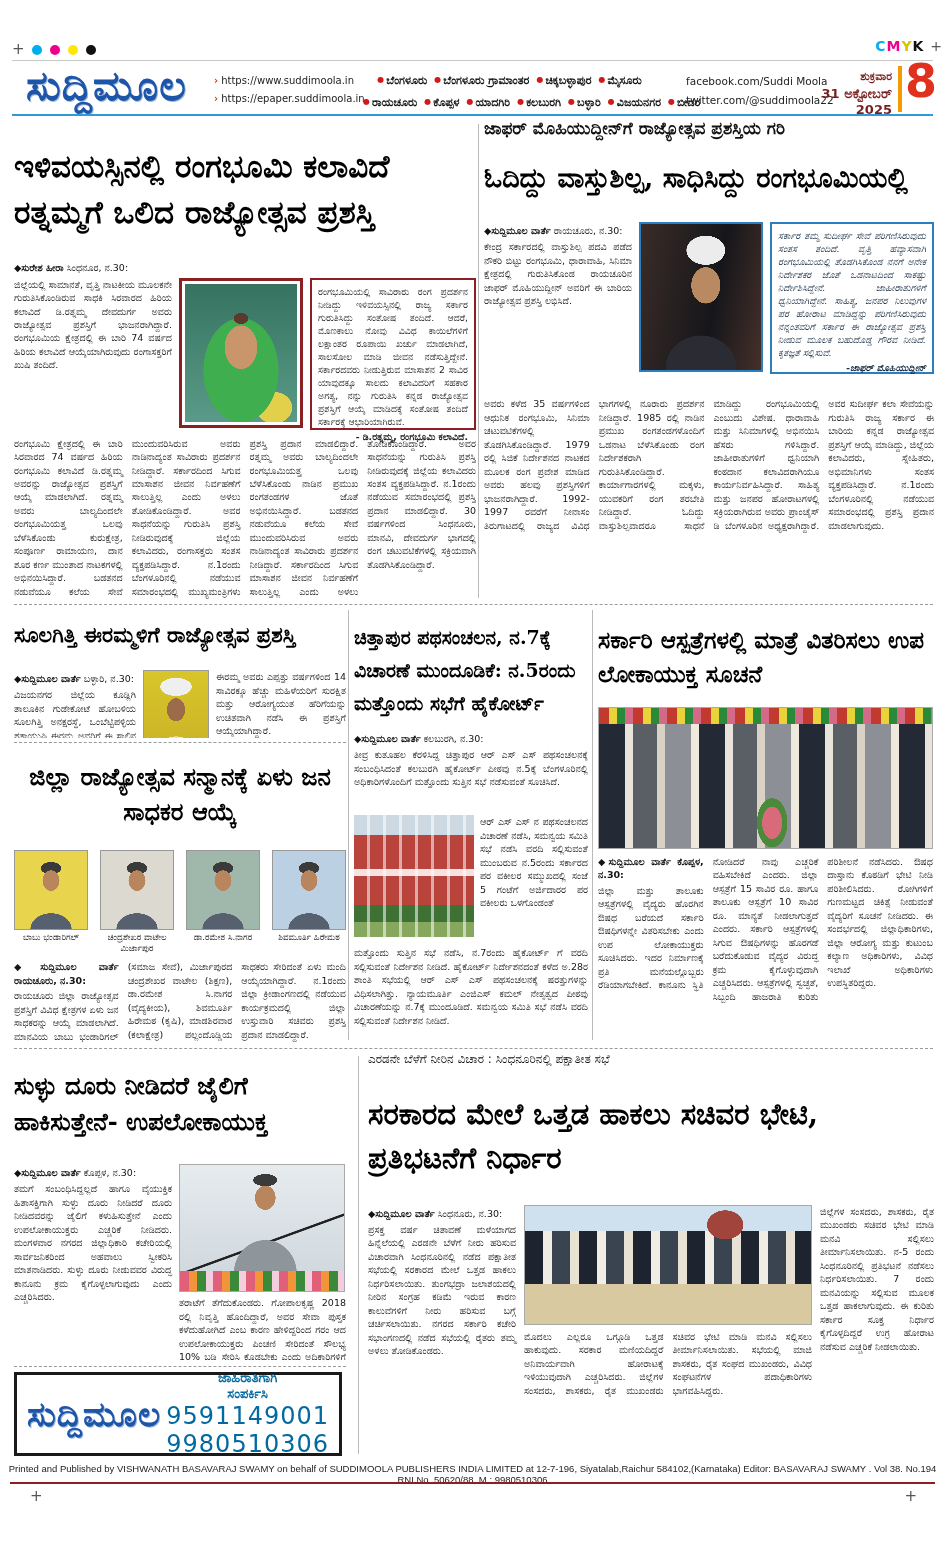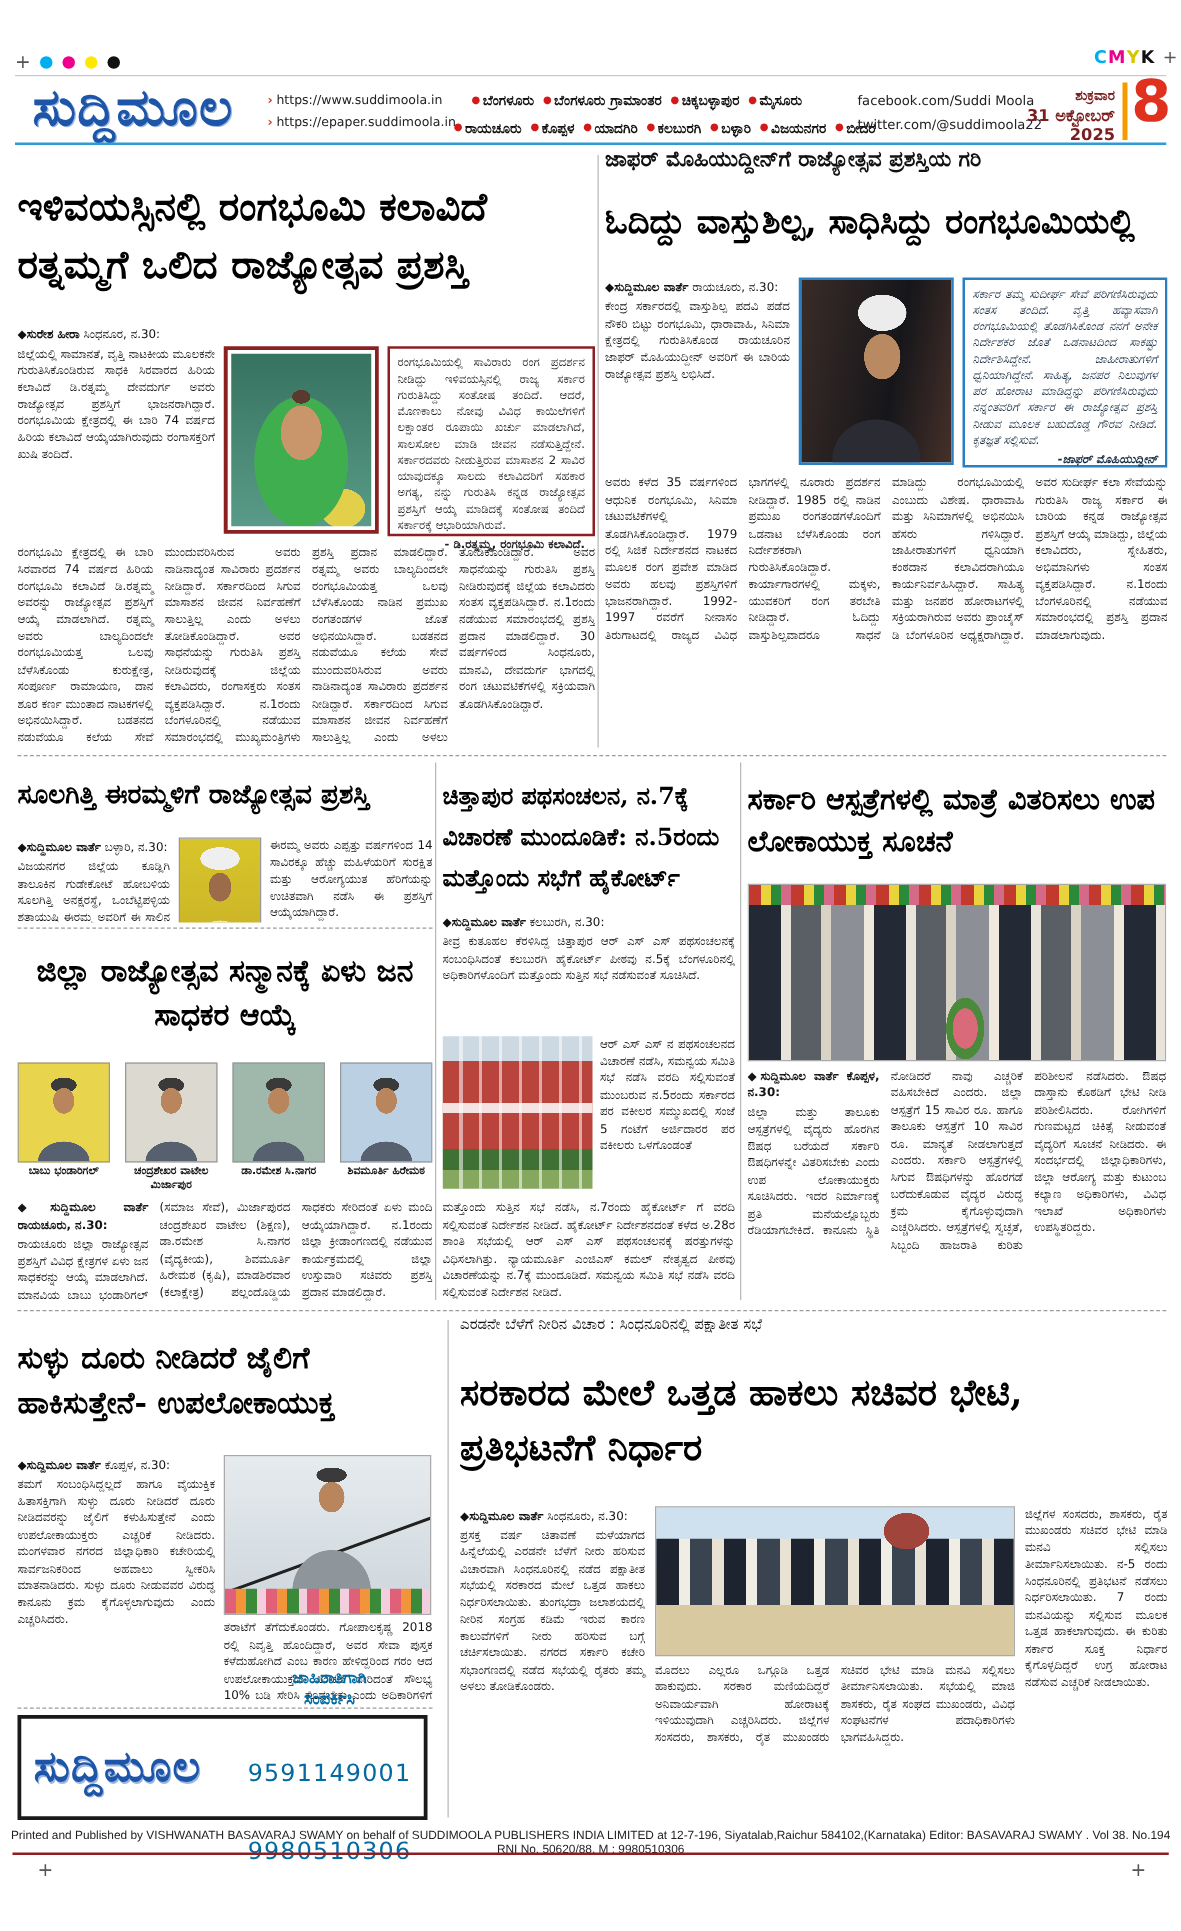--- a/index.html
+++ b/index.html
@@ -64,21 +64,21 @@
   .a2row{display:flex;gap:7px;margin-top:5px;height:152px;}
   .a2c1{width:148px;flex:none;}
   .photo-jaffer{width:120px;height:146px;border:2px solid #2a7fc1;
     background:
       radial-gradient(ellipse 32px 24px at 54% 18%,#ececec 0 60%,transparent 61%),
       radial-gradient(ellipse 24px 30px at 54% 42%,#b98a62 0 60%,transparent 61%),
       radial-gradient(ellipse 58px 52px at 50% 98%,#2b2b33 0 60%,transparent 61%),
       linear-gradient(100deg,#3a2c28,#16161a 60%,#45302a);}
   .qbox-b{flex:1;border:2px solid #2a7fc1;padding:5px 6px;font-size:9.3px;line-height:1.4;
           font-style:italic;color:#152a40;text-align:justify;}
-  .a2body{margin-top:6px;height:238px;overflow:hidden;}
+  .a2body{margin-top:23px;height:238px;overflow:hidden;}
   
   .a3{left:14px;top:608px;width:332px;height:130px;}
   .a3 .hl{font-size:21px;height:34px;overflow:hidden;}
   .a3row{display:flex;gap:7px;margin-top:4px;height:90px;}
   .a3l{width:122px;flex:none;}
   .photo-eeramma{width:64px;height:88px;border:1px solid #999;
     background:
       radial-gradient(ellipse 15px 19px at 50% 44%,#9c6b4a 0 60%,transparent 61%),
       radial-gradient(ellipse 26px 15px at 50% 18%,#efefef 0 60%,transparent 61%),
       radial-gradient(ellipse 34px 30px at 50% 95%,#e8e4da 0 60%,transparent 61%),
@@ -88,27 +88,27 @@
   .a6{left:14px;top:744px;width:332px;height:298px;}
   .a6 .hl{font-size:24px;line-height:1.45;text-align:center;height:74px;overflow:hidden;}
   .prow{display:flex;gap:8px;justify-content:space-between;margin-top:4px;height:106px;}
   .pcard{width:74px;text-align:center;}
   .portrait{width:72px;height:78px;border:1px solid #999;position:relative;overflow:hidden;}
   .portrait::before{content:"";position:absolute;inset:0;background:
       radial-gradient(ellipse 14px 17px at 50% 38%,#b9855c 0 60%,transparent 61%),
       radial-gradient(ellipse 17px 10px at 50% 22%,#3a3a3a 0 60%,transparent 61%),
       radial-gradient(ellipse 34px 26px at 50% 100%,#56606e 0 60%,transparent 61%);}
   .bg1{background:#e8d44d}.bg2{background:#dcd9d0}.bg3{background:#9fb8ab}.bg4{background:#bcd0e4}
-  .pname{font-size:8.6px;font-weight:bold;line-height:1.25;margin-top:2px;}
+  .pname{font-size:8.6px;font-weight:normal;line-height:1.25;margin-top:2px;}
   .a6body{margin-top:4px;height:108px;overflow:hidden;}
   
   .a4{left:354px;top:608px;width:234px;height:434px;}
   .a4 .hl{font-size:19px;line-height:1.75;height:100px;overflow:hidden;}
   .a4intro{height:64px;overflow:hidden;margin-top:2px;}
-  .a4row{display:flex;gap:6px;height:126px;margin-top:18px;}
+  .a4row{display:flex;gap:6px;height:126px;margin-top:3px;}
   .photo-court{width:120px;height:122px;
     background:
       linear-gradient(transparent 0 44%,rgba(255,255,255,.85) 44% 50%,transparent 50%),
       repeating-linear-gradient(90deg,transparent 0 13px,rgba(255,255,255,.55) 13px 16px),
       linear-gradient(#cdd9e2 0 16%,#b8443c 16% 74%,#3f7034 74% 88%,#86a85e 88%);}
   .a4side{flex:1;}
   .a4rest{margin-top:5px;height:126px;overflow:hidden;}
   
   .a5{left:598px;top:608px;width:335px;height:434px;}
   .a5 .hl{font-size:23px;line-height:1.45;height:68px;overflow:hidden;}
@@ -135,21 +135,21 @@
   .photo-podium::after{content:"";position:absolute;left:0;right:0;bottom:0;height:20px;
       background:repeating-linear-gradient(90deg,#e0607a 0 9px,#f2953a 9px 17px,#3a8a3a 17px 26px,#f3cede 26px 33px);}
   .a7r{flex:1;}
   .a7rtxt{margin-top:4px;height:86px;overflow:hidden;}
   
   .adbox{position:absolute;left:14px;top:1372px;width:328px;height:84px;border:3px solid #1a1a1a;
          display:flex;align-items:center;justify-content:space-between;padding:0 10px;box-sizing:border-box;}
   .adlogo{font-size:34px;font-weight:800;color:#1d55a8;letter-spacing:1px;text-shadow:1px 1px 0 #9db6dd;}
   .adr{text-align:center;color:#0369a1;}
   .adr .k{font-size:13px;font-weight:bold;line-height:1.3;}
-  .adr .n{font-size:19px;line-height:1.15;letter-spacing:1px;margin-top:40px;}
+  .adr .n{font-size:24px;line-height:1.15;letter-spacing:1px;}
   
   .a8{left:368px;top:1052px;width:566px;height:402px;}
   .a8 .kick{font-size:12px;font-weight:normal;height:22px;overflow:hidden;}
   .a8 .hl{font-size:29px;line-height:1.5;height:92px;overflow:hidden;}
   .a8row{display:flex;gap:8px;margin-top:4px;height:278px;}
   .a8c1{width:148px;flex:none;}
   .a8mid{width:288px;flex:none;}
   .photo-meeting{width:286px;height:118px;border:1px solid #aaa;
     background:
       radial-gradient(ellipse 30px 24px at 70% 16%,#a0443c 0 60%,transparent 61%),

